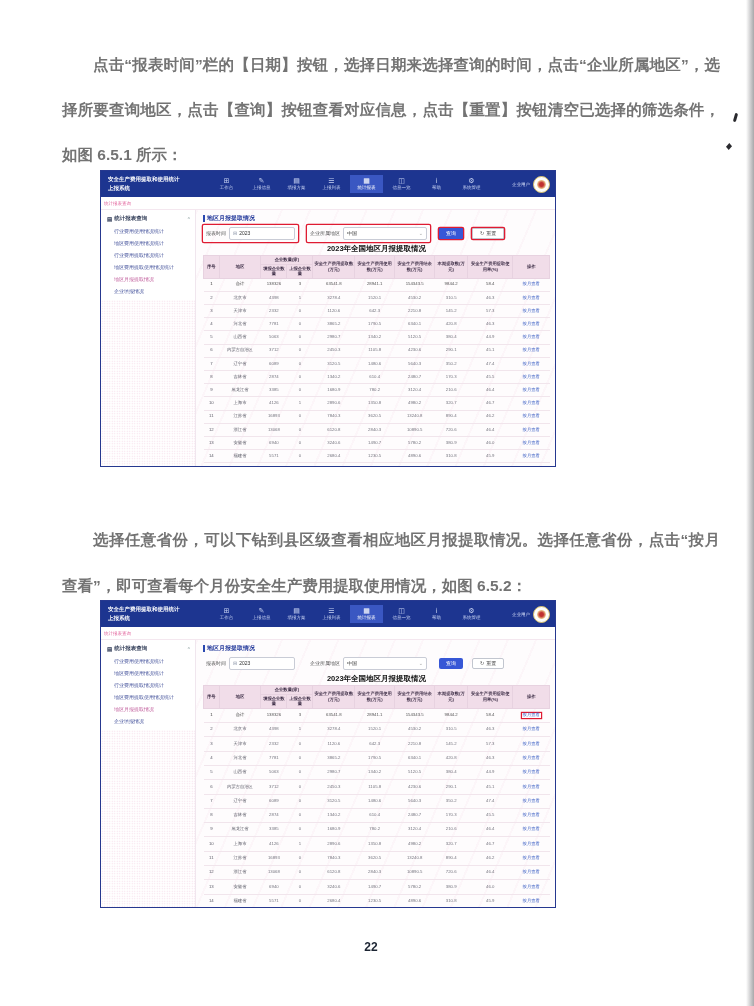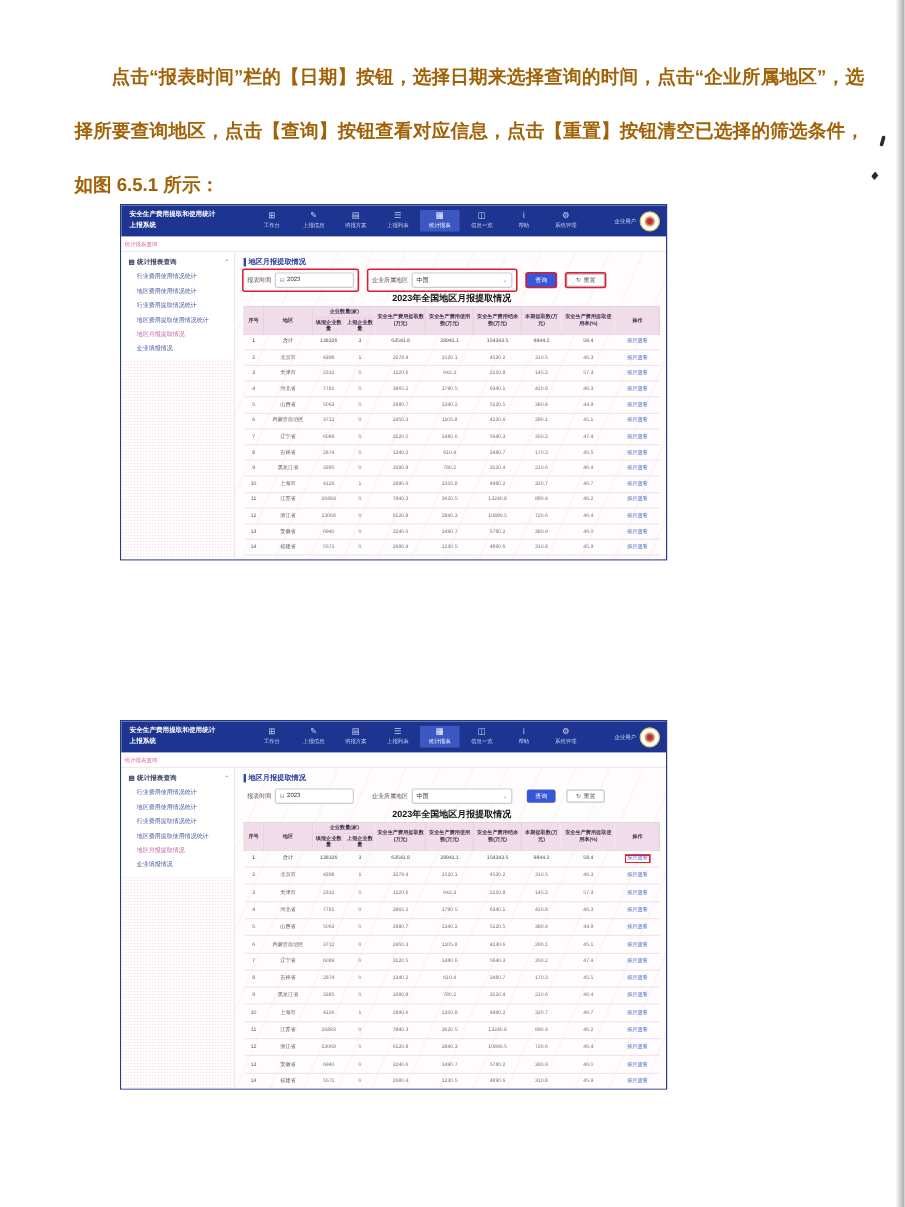--- a/index.html
+++ b/index.html
@@ -1,20 +1,20 @@
 <!DOCTYPE html>
 <html><head>
 <meta charset="utf-8">
 <style>
   html,body{margin:0;padding:0;background:#ffffff;}
   .page{position:relative;width:754px;height:1006px;background:#fff;overflow:hidden;
         font-family:"Liberation Sans",sans-serif;}
   
   .para{position:absolute;left:62px;width:658px;margin:0;font-size:15.5px;line-height:45px;
-        color:#a16207;text-align:justify;text-indent:2em;font-weight:600;}
+        color:#737373;text-align:justify;text-indent:2em;font-weight:600;}
   #para1{top:42px;}
   #para2{top:517px;line-height:46px;}
   .caption{position:absolute;top:495px;left:0;width:740px;margin:0;text-align:center;
         font-size:14.5px;font-weight:600;color:#101010;}
   .pagenum{position:absolute;top:940px;left:0;width:742px;text-align:center;
         font-size:12px;font-weight:700;color:#1c2533;}
   .edge-shadow{position:absolute;right:0;top:0;width:8px;height:100%;
         background:linear-gradient(to right,rgba(0,0,0,0),rgba(80,80,85,.5));}
   .pen-mark{position:absolute;background:#2a2a2e;}
   .mark1{left:734px;top:113px;width:3px;height:9px;border-radius:2px;transform:rotate(16deg);}
@@ -387,20 +387,21 @@
                 <td class="num">45.6</td>
                 <td><span class="alink">按月查看</span></td>
               </tr>
             </tbody>
           </table>
         </div>
       </div>
     </section>
 
 
+  <p class="para" id="para2">选择任意省份，可以下钻到县区级查看相应地区月报提取情况。选择任意省份，点击“按月查看”，即可查看每个月份安全生产费用提取使用情况，如图 6.5.2：</p>
 
   <section class="shot" id="shot2">
       <div class="navbar">
         <div class="appttl">
           <div>安全生产费用提取和使用统计</div>
           <div>上报系统</div>
         </div>
         <div class="navitems">
           <div class="navitem">
             <div class="nicon">⊞</div>
@@ -695,16 +696,17 @@
                 <td class="num">250.4</td>
                 <td class="num">45.6</td>
                 <td><span class="alink">按月查看</span></td>
               </tr>
             </tbody>
           </table>
         </div>
       </div>
     </section>
 
+  <div class="pagenum">22</div>
   <div class="edge-shadow"></div>
   <div class="pen-mark mark1"></div>
   <div class="pen-mark mark2"></div>
 </div>
 
 </body></html>

